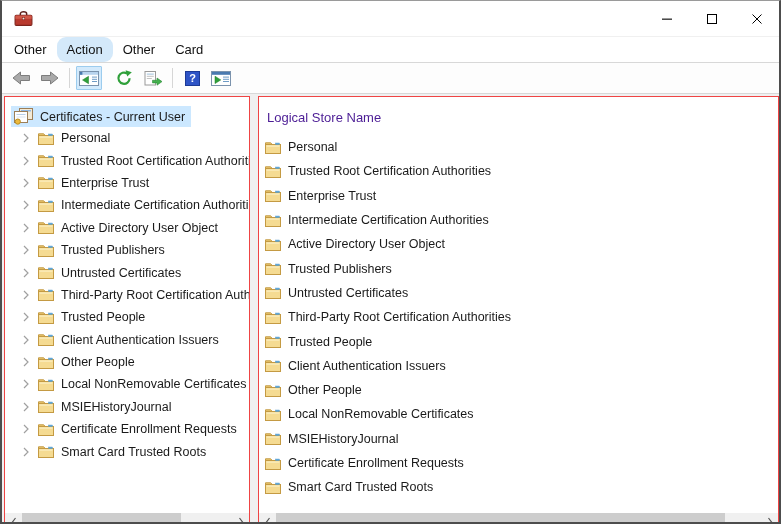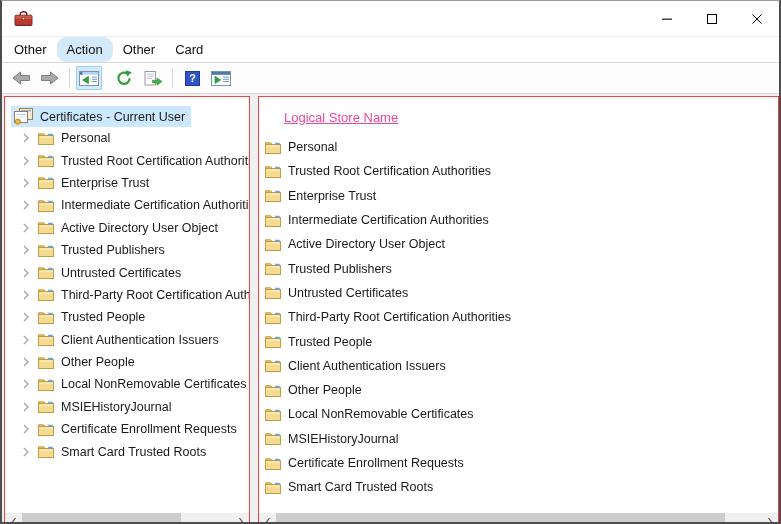--- a/index.html
+++ b/index.html
@@ -68,21 +68,21 @@
   }
   .tree-root-sel .lbl{ margin-left:6px; font-size:12.5px; }
   .trow{ display:flex; align-items:center; height:22.4px; }
   .trow .chev{ width:10px; height:10px; margin-left:16px; flex:0 0 auto; }
   .trow .fold{ margin-left:7px; flex:0 0 auto; }
   .trow .lbl{ margin-left:7px; font-size:12.5px; }
   .lbl{ white-space:nowrap; }
 
   
   .list-header{
-    height:38px; padding:13px 0 0 25px; font-size:13px; color:#ec4899;text-decoration:underline;
+    height:38px; padding:13px 0 0 8px; font-size:13px; color:#4c1d95;
   }
   .lrow{ display:flex; align-items:center; height:24.3px; padding-left:6px; }
   .lrow .lbl{ margin-left:7px; font-size:12.5px; }
 
   
   .hscroll{
     position:absolute; left:0; right:0; bottom:0; height:17px;
     background:#f0f0f0; display:flex;
   }
   .sb-arrow{

